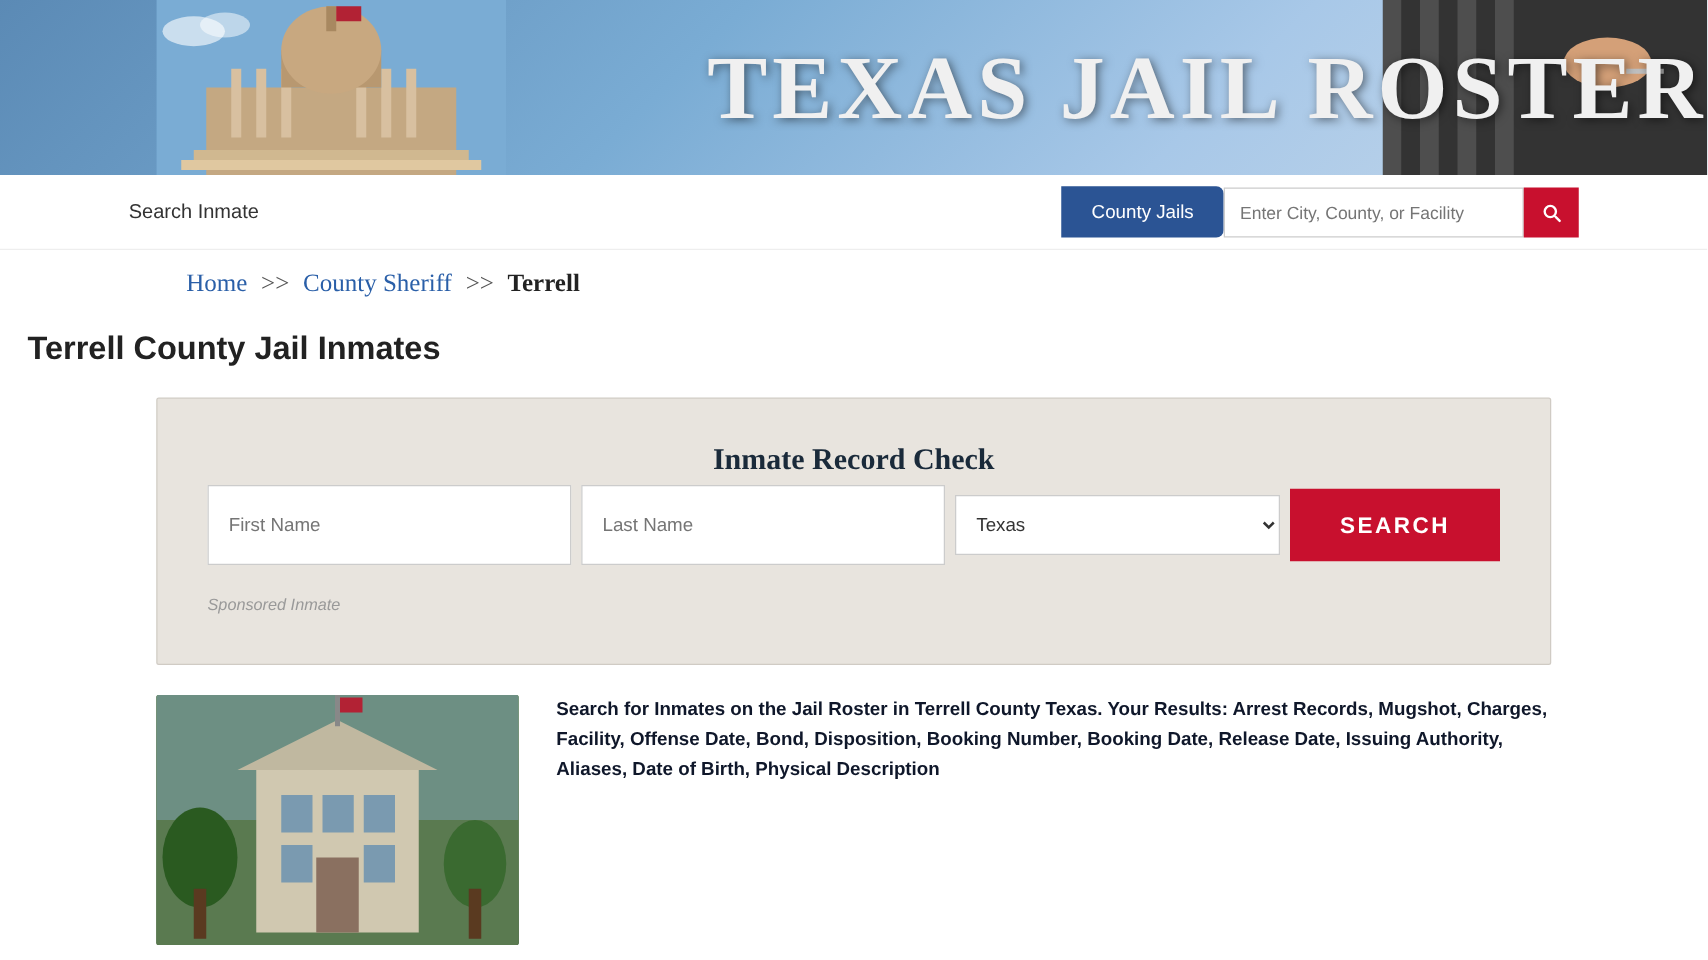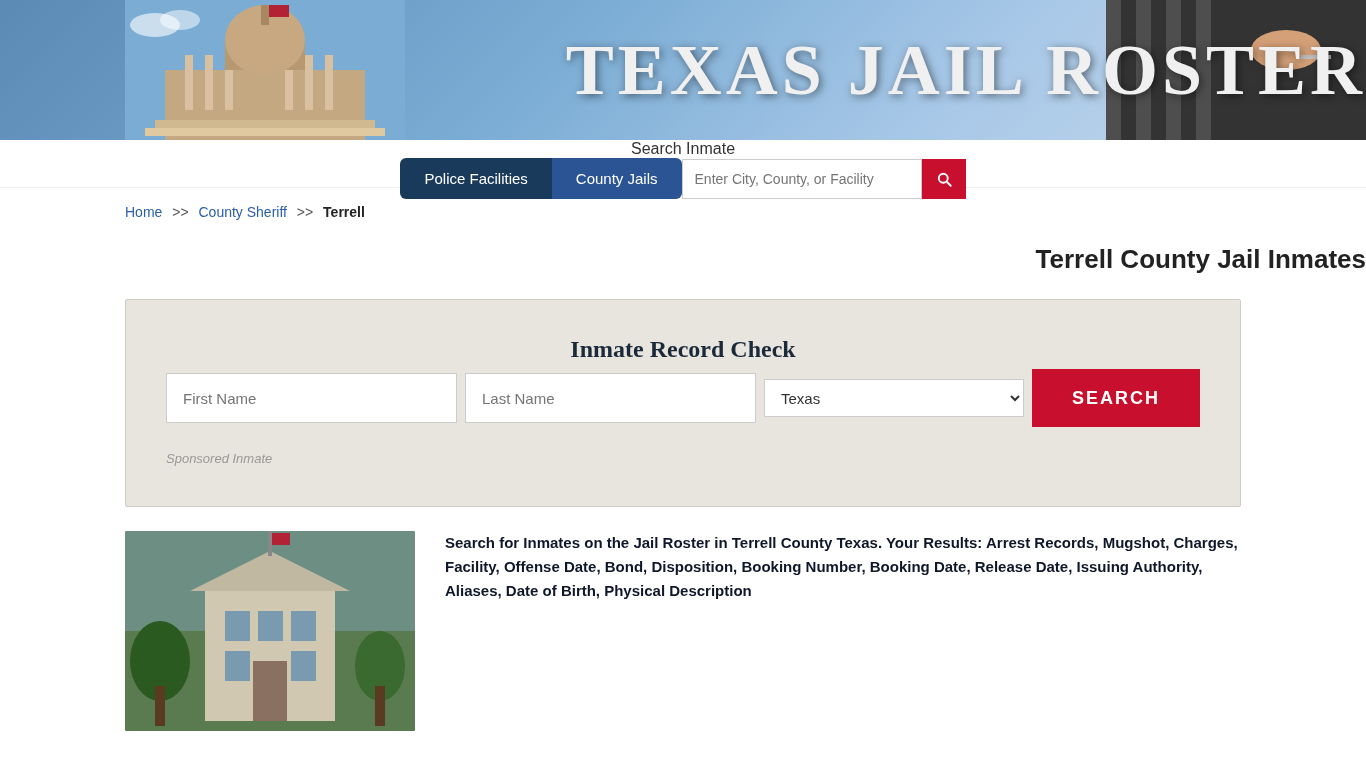--- a/index.html
+++ b/index.html
@@ -24,25 +24,24 @@
       text-shadow: 2px 2px 8px rgba(0,0,0,0.5);
       letter-spacing: 3px;
       z-index: 10;
       position: relative;
     }
 
     
     .nav-bar {
       display: flex;
       align-items: center;
-      padding: 0 57px;
-      height: 48px;
+      padding: 0 103px;
+      height: 60px;
       background: #fff;
       border-bottom: 1px solid #eee;
-      flex-direction: column;
     }
     .search-inmate-label {
       font-size: 16px;
       color: #333;
       font-family: Arial, sans-serif;
       flex: 1;
     }
     .nav-right {
       display: flex;
       align-items: center;
@@ -86,44 +85,46 @@
     }
     .search-icon-svg {
       fill: white;
       width: 18px;
       height: 18px;
     }
 
     
     .breadcrumb {
       padding: 16px 125px 8px;
-      font-family: Liberation Sans, sans-serif;
-      font-size: 14px;
+      font-family: Liberation Serif, serif;
+      font-size: 20px;
+      margin-left: 24px;
     }
     .breadcrumb a {
       color: #2a5fa8;
       text-decoration: none;
     }
     .breadcrumb .sep {
       color: #555;
       margin: 0 6px;
     }
     .breadcrumb .current {
       font-weight: bold;
       color: #222;
     }
 
     
     .page-title {
-      text-align: right;
+      text-align: left;
       font-size: 26px;
       font-weight: bold;
       font-family: Arial, sans-serif;
       color: #222;
       margin: 16px 0 24px;
+      padding-left: 22px;
     }
 
     
     .record-check-box {
       margin: 0 125px 24px;
       background: #e8e4de;
       border: 1px solid #d0cbc4;
       padding: 36px 40px 40px;
       border-radius: 2px;
     }
@@ -142,32 +143,32 @@
       font-family: Arial, sans-serif;
       margin-bottom: 32px;
     }
     .record-check-form {
       display: flex;
       gap: 0;
       align-items: center;
     }
     .record-input {
       flex: 1;
-      height: 50px;
+      height: 64px;
       padding: 0 16px;
       font-size: 15px;
       font-family: Arial, sans-serif;
       border: 1px solid #ccc;
       outline: none;
       color: #701a75;
       margin-right: 8px;
     }
     .record-select {
       width: 260px;
-      height: 38px;
+      height: 48px;
       padding: 0 12px;
       font-size: 15px;
       font-family: Arial, sans-serif;
       border: 1px solid #ccc;
       outline: none;
       color: #333;
       background: #fff;
       margin-right: 8px;
     }
     .record-search-btn {
@@ -277,21 +278,20 @@
       <rect x="195" y="55" width="30" height="4" fill="#c0c0c0"></rect>
       <circle cx="215" cy="53" rx="4" ry="4" fill="#c0c0c0" opacity="0.7"></circle>
       <circle cx="225" cy="57" rx="4" ry="4" fill="#c0c0c0" opacity="0.7"></circle>
     </svg>
   </div>
 </div>
 
 <div class="nav-bar">
   <span class="search-inmate-label">Search Inmate</span>
   <div class="nav-right">
-    <button class="nav-btn nav-btn-police">Police Facilities</button>
     <button class="nav-btn nav-btn-county">County Jails</button>
     <input class="nav-search-input" type="text" placeholder="Enter City, County, or Facility" style="">
     <button class="nav-search-btn">
       <svg class="search-icon-svg" viewBox="0 0 24 24">
         <path d="M21 21l-4.35-4.35M17 11A6 6 0 1 1 5 11a6 6 0 0 1 12 0z" stroke="white" stroke-width="2.5" fill="none" stroke-linecap="round"></path>
       </svg>
     </button>
   </div>
 </div>
 

